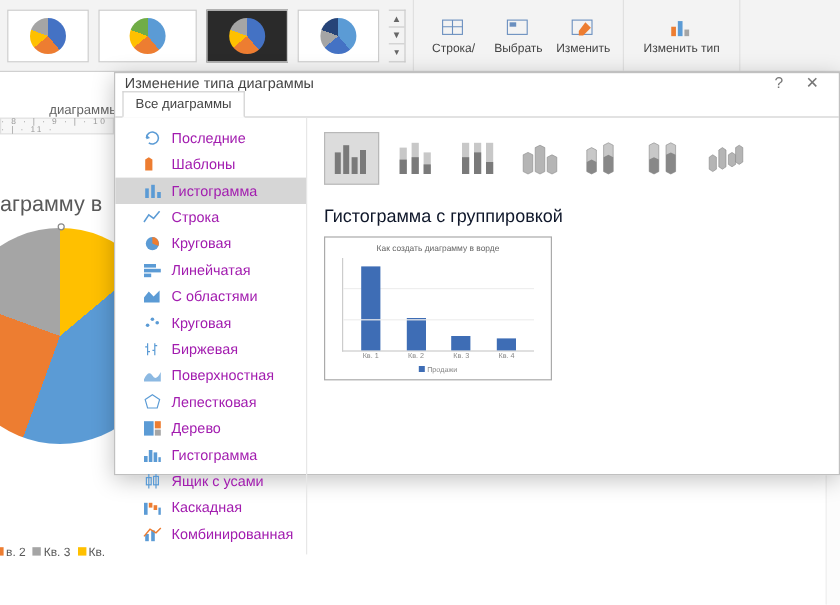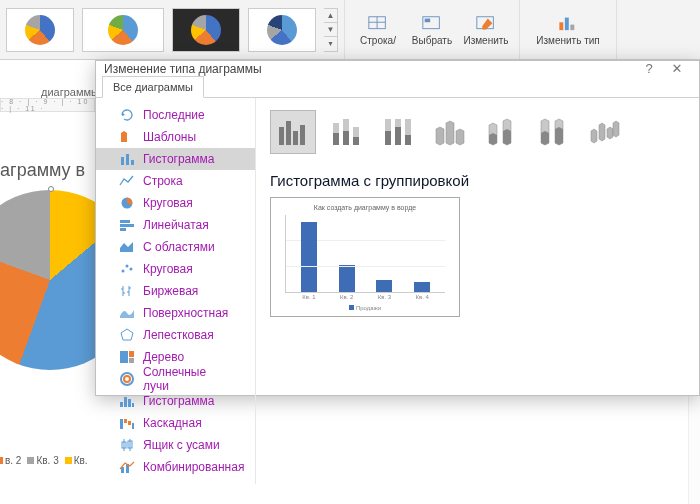--- a/index.html
+++ b/index.html
@@ -272,58 +272,49 @@
               <rect x="1" y="1" width="8" height="12" fill="#5b9bd5"></rect>
               <rect x="10" y="1" width="5" height="6" fill="#ed7d31"></rect>
               <rect x="10" y="8" width="5" height="5" fill="#a5a5a5"></rect>
             </svg>
           </span>
           <span>Дерево</span>
         </div>
         <div class="type-item">
           <span class="ti-icon">
             <svg width="16" height="14" viewBox="0 0 16 14">
-              <circle cx="8" cy="7" r="6" fill="none" stroke="#5b9bd5" stroke-width="2"></circle>
-              <circle cx="8" cy="7" r="3" fill="none" stroke="#ed7d31" stroke-width="2"></circle>
-            </svg>
-          </span>
-          <span>Солнечные лучи</span>
-        </div>
-        <div class="type-item">
-          <span class="ti-icon">
-            <svg width="16" height="14" viewBox="0 0 16 14">
               <rect x="1" y="8" width="3" height="5" fill="#5b9bd5"></rect>
               <rect x="5" y="3" width="3" height="10" fill="#5b9bd5"></rect>
               <rect x="9" y="5" width="3" height="8" fill="#5b9bd5"></rect>
               <rect x="13" y="9" width="2" height="4" fill="#5b9bd5"></rect>
             </svg>
           </span>
           <span>Гистограмма</span>
         </div>
         <div class="type-item">
           <span class="ti-icon">
             <svg width="16" height="14" viewBox="0 0 16 14">
+              <line x1="5" y1="1" x2="5" y2="13" stroke="#5b9bd5"></line>
+              <rect x="3" y="4" width="4" height="6" fill="none" stroke="#5b9bd5"></rect>
+              <line x1="11" y1="1" x2="11" y2="13" stroke="#5b9bd5"></line>
+              <rect x="9" y="3" width="4" height="7" fill="none" stroke="#5b9bd5"></rect>
+            </svg>
+          </span>
+          <span>Ящик с усами</span>
+        </div>
+        <div class="type-item">
+          <span class="ti-icon">
+            <svg width="16" height="14" viewBox="0 0 16 14">
               <rect x="1" y="3" width="3" height="10" fill="#5b9bd5"></rect>
               <rect x="5" y="3" width="3" height="4" fill="#ed7d31"></rect>
               <rect x="9" y="5" width="3" height="4" fill="#ed7d31"></rect>
               <rect x="13" y="7" width="2" height="6" fill="#5b9bd5"></rect>
             </svg>
           </span>
           <span>Каскадная</span>
-        </div>
-        <div class="type-item">
-          <span class="ti-icon">
-            <svg width="16" height="14" viewBox="0 0 16 14">
-              <line x1="5" y1="1" x2="5" y2="13" stroke="#5b9bd5"></line>
-              <rect x="3" y="4" width="4" height="6" fill="none" stroke="#5b9bd5"></rect>
-              <line x1="11" y1="1" x2="11" y2="13" stroke="#5b9bd5"></line>
-              <rect x="9" y="3" width="4" height="7" fill="none" stroke="#5b9bd5"></rect>
-            </svg>
-          </span>
-          <span>Ящик с усами</span>
         </div>
         <div class="type-item">
           <span class="ti-icon">
             <svg width="16" height="14" viewBox="0 0 16 14">
               <rect x="2" y="7" width="3" height="6" fill="#5b9bd5"></rect>
               <rect x="7" y="4" width="3" height="9" fill="#5b9bd5"></rect>
               <path d="M1 9 L6 3 L11 6 L15 2" fill="none" stroke="#ed7d31" stroke-width="1.2"></path>
             </svg>
           </span>
           <span>Комбинированная</span>

